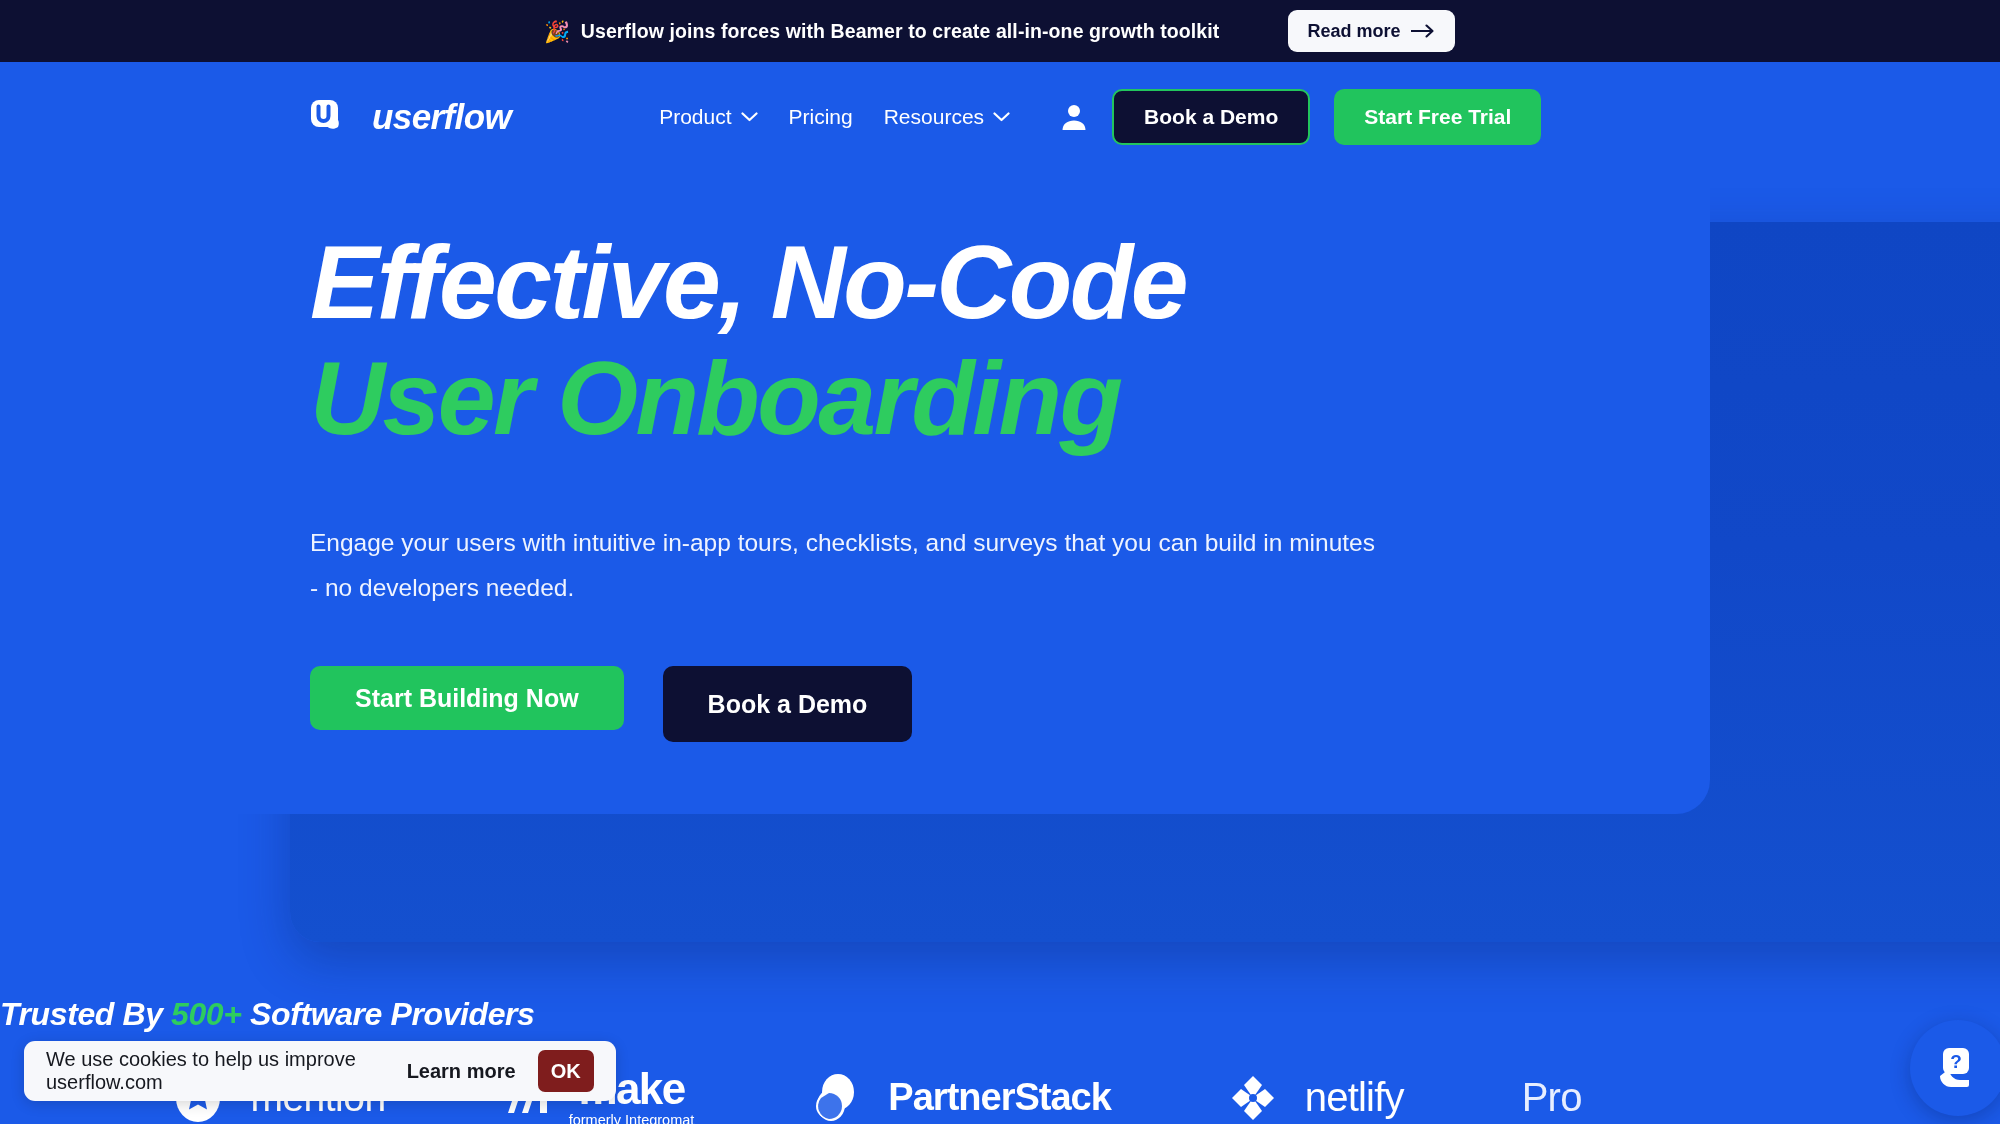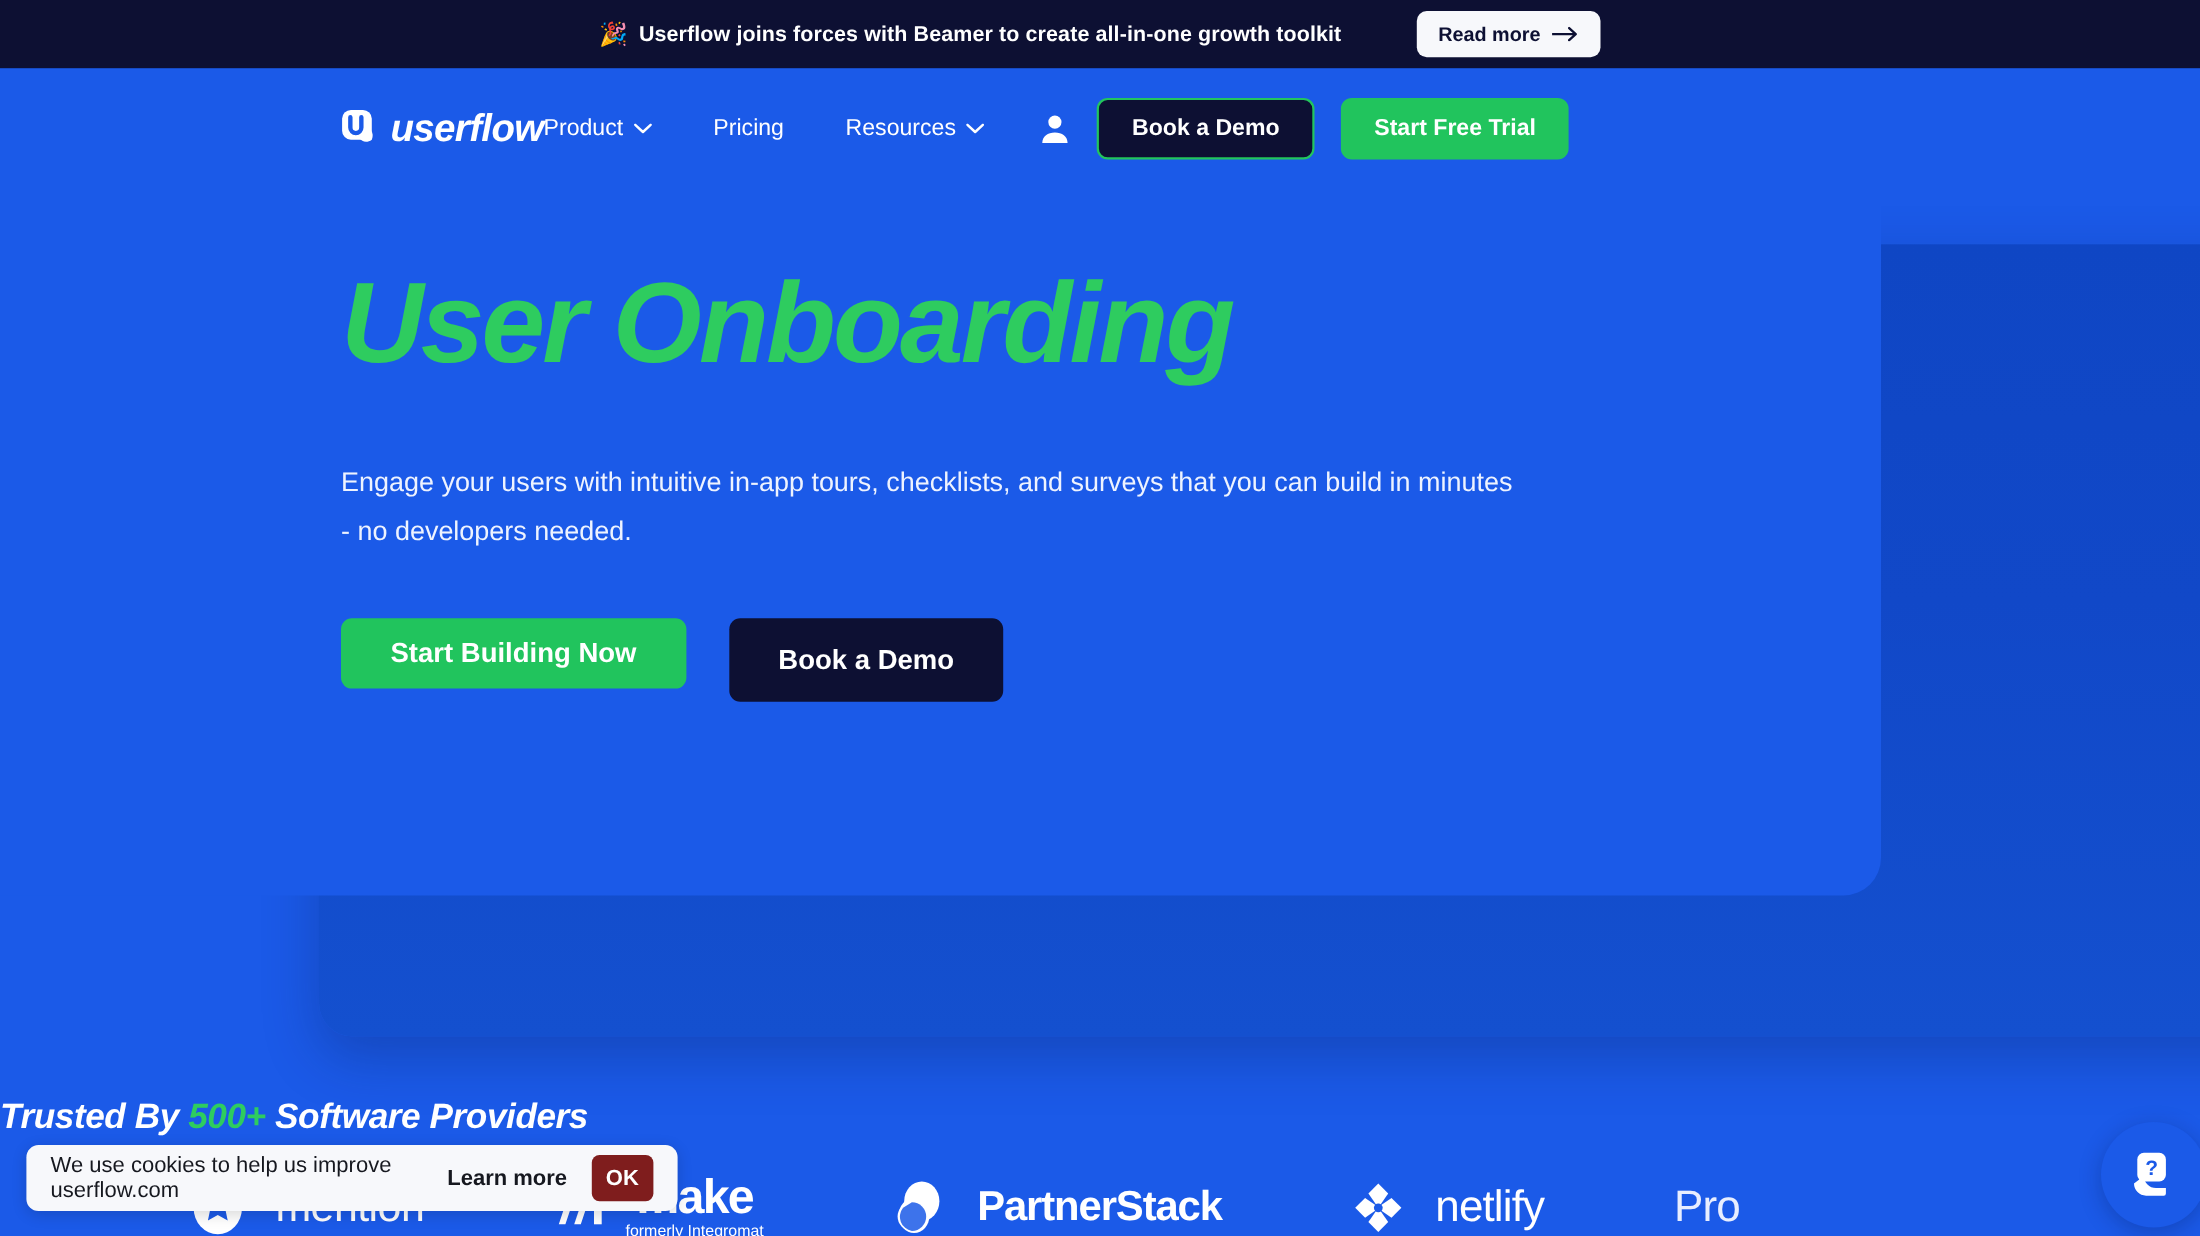--- a/index.html
+++ b/index.html
@@ -47,27 +47,27 @@
     background:#1b5ae8;
     border-radius:0 0 34px 0;
     z-index:2;
   }
 
   
   .nav {
     position:absolute; top:62px; left:0; width:1710px; height:110px;
     display:flex; align-items:center; z-index:20;
   }
-  .logo { display:flex; align-items:center; gap:11px; margin-left:310px; }
+  .logo { display:flex; align-items:center; gap:28px; margin-left:310px; }
   .logo-mark { display:block; }
   .logo-word {
     color:#ffffff; font-size:35px; font-weight:800; font-style:italic;
     letter-spacing:-.6px;
   }
-  .nav-links { display:flex; align-items:center; gap:56px; }
+  .nav-links { display:flex; align-items:center; gap:31px; margin-left:148px; }
   .nav-link {
     color:#ffffff; font-size:21px; font-weight:500;
     display:flex; align-items:center; gap:9px; cursor:pointer;
     white-space:nowrap;
   }
   .chev { display:block; }
   .nav-right { display:flex; align-items:center; gap:24px; margin-left:50px; }
   .account-icon { cursor:pointer; display:block; }
   .btn-demo-nav {
     background:#0d1033; color:#fff; border:2px solid #22c55e;
@@ -213,20 +213,21 @@
       <circle cx="14" cy="9" r="6" fill="#ffffff"></circle>
       <path d="M2.5 28c0-6.2 5.1-9.6 11.5-9.6S25.5 21.8 25.5 28z" fill="#ffffff"></path>
     </svg>
     <button class="btn-demo-nav">Book a Demo</button>
     <button class="btn-trial-nav">Start Free Trial</button>
   </div>
 </nav>
 
 <div class="hero-content">
   <h1 class="headline">
+    <span class="hl-white">Effective, No-Code</span>
     <span class="hl-green">User Onboarding</span>
   </h1>
   <p class="subhead">Engage your users with intuitive in-app tours, checklists, and surveys that you can build in minutes - no developers needed.</p>
   <div class="cta-row">
     <button class="btn-build">Start Building Now</button>
     <button class="btn-demo-hero">Book a Demo</button>
   </div>
 </div>
 
 <div class="trusted">

